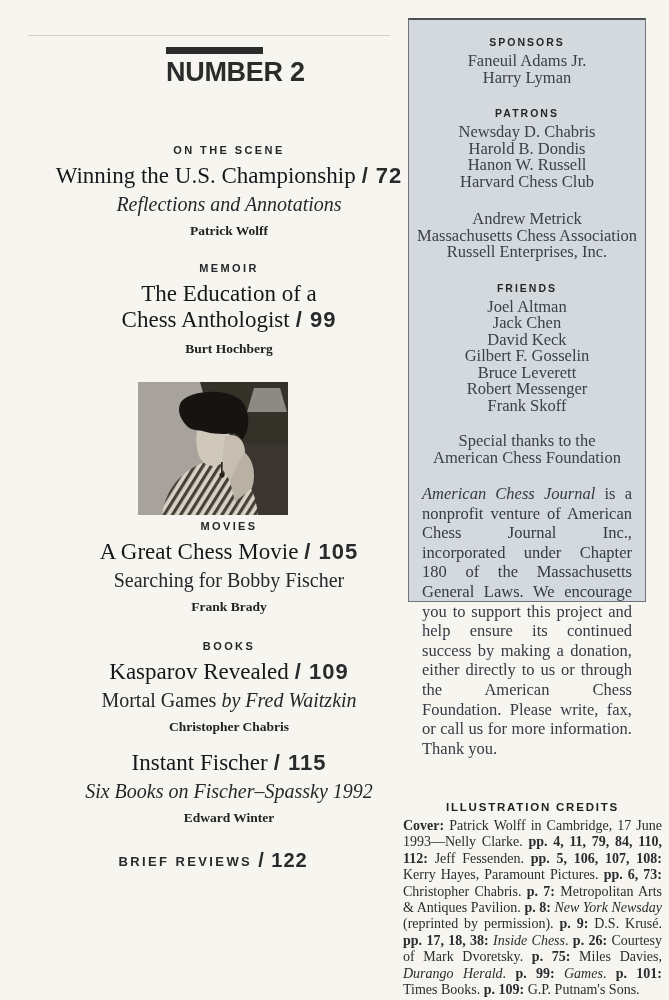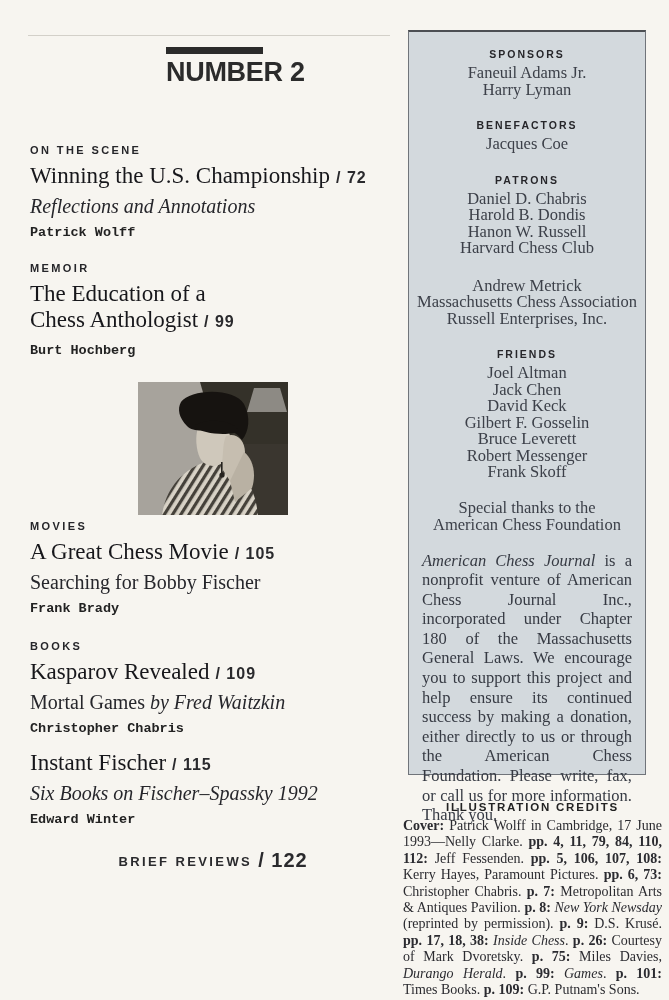--- a/index.html
+++ b/index.html
@@ -10,41 +10,41 @@
     color:#1d1d20;
   }
   .faint-rule{position:absolute;top:35px;left:28px;width:362px;height:1px;background:#d3d0c9;}
 
   
   .number-block{position:absolute;left:166px;top:47px;}
   .number-bar{width:97px;height:7px;background:#2b2b2b;margin-bottom:3px;}
   .number-text{font-family:"Liberation Sans",sans-serif;font-weight:700;font-size:27px;
     letter-spacing:-0.3px;color:#2b2b2b;}
 
-  .entry{position:absolute;left:30px;width:366px;text-align:left;}
+  .entry{position:absolute;left:46px;width:366px;text-align:center;}
   .kicker{font-family:"Liberation Sans",sans-serif;font-weight:700;font-size:11px;
     letter-spacing:2.4px;color:#26262a;margin-bottom:7px;}
   .title-line{font-size:23px;line-height:26px;color:#17171b;}
-  .pagenum{font-family:"Liberation Sans",sans-serif;font-weight:700;font-size:16px;
+  .pagenum{font-family:"Liberation Sans",sans-serif;font-weight:700;font-size:22px;
     letter-spacing:1px;color:#2a2a2d;margin-left:6px;}
   .subtitle{font-size:20px;line-height:22px;color:#26262b;margin-top:4px;}
   .subtitle.ital{font-style:italic;}
-  .author{font-family:Liberation Mono, monospace;font-weight:700;font-size:13.5px;
+  .author{font-family:Liberation Serif, serif;font-weight:700;font-size:13.5px;
     color:#222;margin-top:8px;}
   .brief{position:absolute;left:30px;top:849px;width:366px;text-align:center;}
   .brief .label{font-family:"Liberation Sans",sans-serif;font-weight:700;font-size:13px;
     letter-spacing:2.4px;color:#2a2a2d;vertical-align:1px;}
   .brief .pagenum{font-size:20px;}
 
   
   .photo{position:absolute;left:138px;top:382px;width:150px;height:133px;}
 
   
   .donor-box{
-    position:absolute;left:408px;top:30px;width:238px;height:745px;
+    position:absolute;left:408px;top:18px;width:238px;height:584px;
     background:#d3d9dd;border:1px solid #70747a;border-top:2px solid #4c4f53;
     box-sizing:border-box;text-align:center;
   }
   .donor-group .g-head{font-family:"Liberation Sans",sans-serif;font-weight:700;
     font-size:10.5px;letter-spacing:2px;color:#26262a;margin-bottom:5px;}
   .donor-group{margin-top:21px;}
   .donor-group.first{margin-top:16px;}
   .donor-name{font-size:16.5px;line-height:16.5px;color:#3c4049;}
   .thanks{margin-top:18px;font-size:16.5px;line-height:17px;color:#3c4049;}
   .nonprofit{
@@ -131,28 +131,24 @@
 </div>
 
 <div class="donor-box">
 
   <div class="donor-group first">
     <div class="g-head">SPONSORS</div>
     <div class="donor-name">Faneuil Adams Jr.</div>
     <div class="donor-name">Harry Lyman</div>
   </div>
 
-  <div class="donor-group">
-    <div class="g-head">BENEFACTORS</div>
-    <div class="donor-name">Jacques Coe</div>
-  </div>
 
   <div class="donor-group">
     <div class="g-head">PATRONS</div>
-    <div class="donor-name">Daniel D. Chabris</div>
+    <div class="donor-name">Newsday D. Chabris</div>
     <div class="donor-name">Harold B. Dondis</div>
     <div class="donor-name">Hanon W. Russell</div>
     <div class="donor-name">Harvard Chess Club</div>
   </div>
 
   <div class="donor-group">
     <div class="donor-name">Andrew Metrick</div>
     <div class="donor-name">Massachusetts Chess Association</div>
     <div class="donor-name">Russell Enterprises, Inc.</div>
   </div>

